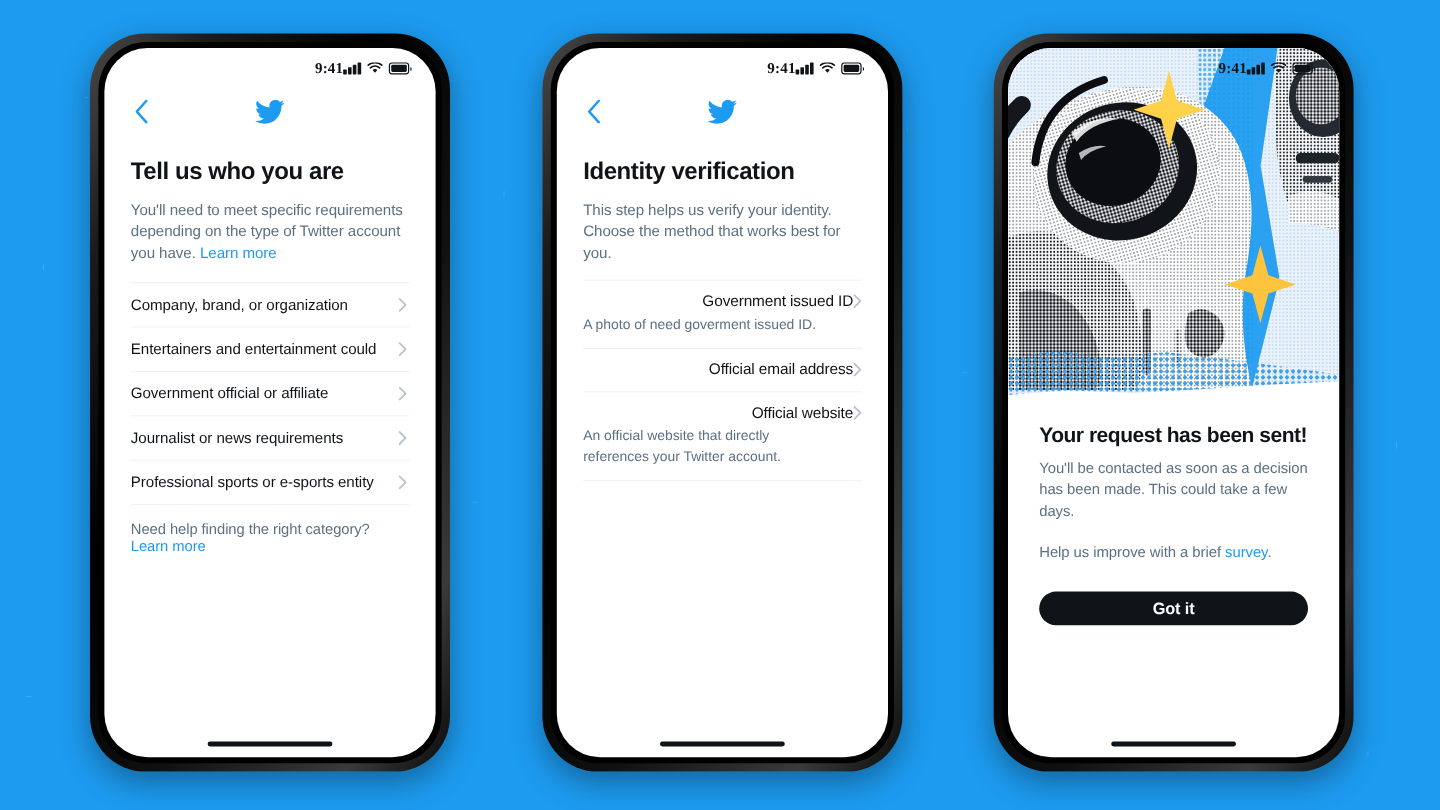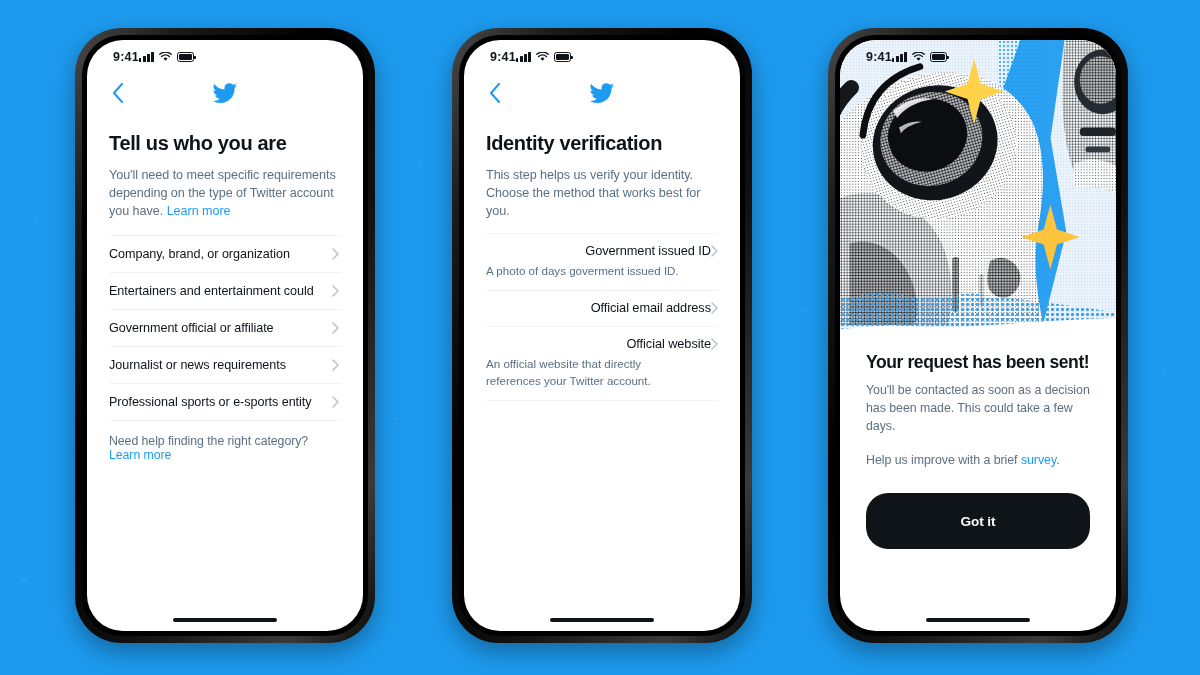--- a/index.html
+++ b/index.html
@@ -63,23 +63,23 @@
     position:relative;
     display:flex; flex-direction:column;
   }
   #phone1{ left:75px;  top:28px; }
   #phone2{ left:452px; top:28px; }
   #phone3{ left:828px; top:28px; }
 
   
   .statusbar{
     height:30px; flex:0 0 30px;
-    display:flex; align-items:center; justify-content:flex-start;
+    display:flex; align-items:center; justify-content:flex-end;
     padding:4px 22px 0 26px;
-    position:relative; z-index:4;
+    position:relative; z-index:4;font-family:Liberation Serif, serif;
   }
   .st-time{ font-size:12.5px; font-weight:bold; color:#0F1419; letter-spacing:.2px; }
   .st-right{ display:flex; align-items:center; gap:5px; }
   .st-light .st-time{ color:#0F1419; }
 
   .bars{ display:flex; align-items:flex-end; gap:1.5px; height:10px; }
   .bars i{ width:2.6px; background:#0F1419; border-radius:.5px; display:block; }
   .bars i:nth-child(1){ height:4px; }
   .bars i:nth-child(2){ height:6px; }
   .bars i:nth-child(3){ height:8px; }
@@ -189,21 +189,21 @@
   .hero-copy{ position:absolute; top:312px; left:0; right:0; padding:0 26px; }
   .hero-title{
     font-size:17.5px; font-weight:bold; color:#0F1419; letter-spacing:-.4px;
   }
   .hero-body{
     font-size:12.4px; line-height:1.44; color:#5B7083; margin-top:9px; letter-spacing:-.05px;
   }
   .hero-body2{ margin-top:16px; }
   .cta{
     display:flex; align-items:center; justify-content:center;
-    margin-top:24px; height:56px; border-radius:22px;
+    margin-top:24px; height:28px; border-radius:22px;
     background:#0F1419; color:#fff; font-size:13.6px; font-weight:bold;
     cursor:pointer; letter-spacing:-.1px;
   }
 
   
   .home-ind{
     position:absolute; bottom:9px; left:50%; transform:translateX(-50%);
     width:104px; height:4.2px; border-radius:3px; background:#0F1419;
     z-index:6;
   }
@@ -343,21 +343,21 @@
       <div class="page-sub">This step helps us verify your identity. Choose the method that works best for you.</div>
 
       <div class="ver-list">
         <div class="ver-row">
           <div class="ver-top">
             <span class="ver-title">Government issued ID</span>
             <svg class="chev" width="7" height="12" viewBox="0 0 7 12">
                   <path d="M1 1 L6 6 L1 11" stroke="currentColor" stroke-width="1.5" fill="none" stroke-linecap="round" stroke-linejoin="round"></path>
                 </svg>
           </div>
-          <div class="ver-desc">A photo of days goverment issued ID.</div>
+          <div class="ver-desc">A photo of need goverment issued ID.</div>
         </div>
         <div class="ver-row">
           <div class="ver-top">
             <span class="ver-title">Official email address</span>
             <svg class="chev" width="7" height="12" viewBox="0 0 7 12">
                   <path d="M1 1 L6 6 L1 11" stroke="currentColor" stroke-width="1.5" fill="none" stroke-linecap="round" stroke-linejoin="round"></path>
                 </svg>
           </div>
         </div>
         <div class="ver-row">

